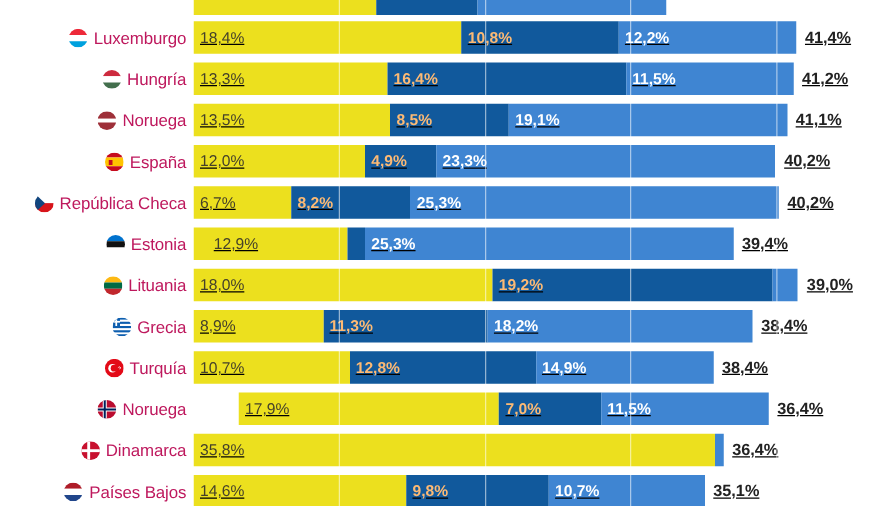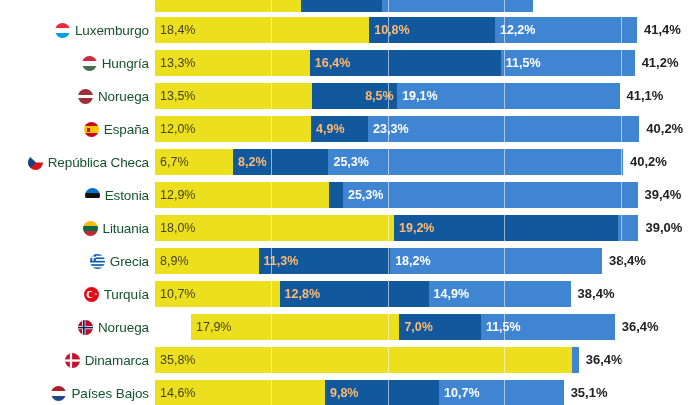--- a/index.html
+++ b/index.html
@@ -61,30 +61,31 @@
     width:15px;height:15px;
     border-radius:50%;
     flex:0 0 15px;
     overflow:hidden;
     position:relative;
     display:block;
   }
   .flag svg{display:block;width:15px;height:15px;}
   .cname{
     font-size:13.5px;
-    color:#14532d;
+    color:#be185d;
     white-space:nowrap;
     letter-spacing:-0.1px;
   }
   .bar-area{
     position:relative;
     height:26px;
     flex:1 1 auto;
     display:flex;
     align-items:center;
+    text-decoration:underline;
   }
   .seg{
     height:26px;
     display:flex;
     align-items:center;
     box-sizing:border-box;
     overflow:visible;
     position:relative;
   }
   .seg .v{
@@ -183,21 +184,21 @@
               <rect y="6" width="15" height="3" fill="#fff"></rect>
               <rect y="9" width="15" height="6" fill="#9e3039"></rect>
             </svg>
           </span>
           <span class="cname">Noruega</span>
         </div>
         <div class="bar-area">
           <div class="seg s1" style="width: 157.174px;">
             <span class="v">13,5%</span>
           </div>
-          <div class="seg s2" style="width: 85px; padding-left: 48px;">
+          <div class="seg s2" style="width: 95px;">
             <span class="v">8,5%</span>
           </div>
           <div class="seg s3" style="width: 222.372px;">
             <span class="v">19,1%</span>
           </div>
           <span class="total">41,1%</span>
         </div>
       </div>
       <div class="row">
         <div class="label-cell">
@@ -205,21 +206,21 @@
             <svg viewBox="0 0 15 15">
               <rect width="15" height="4" fill="#c60b1e"></rect>
               <rect y="4" width="15" height="7" fill="#ffc400"></rect>
               <rect y="11" width="15" height="4" fill="#c60b1e"></rect>
               <rect x="3" y="6" width="3" height="4" fill="#c60b1e"></rect>
             </svg>
           </span>
           <span class="cname">España</span>
         </div>
         <div class="bar-area">
-          <div class="seg s1" style="width: 156px;">
+          <div class="seg s1" style="width: 137px;">
             <span class="v">12,0%</span>
           </div>
           <div class="seg s2" style="width: 57.0483px;">
             <span class="v">4,9%</span>
           </div>
           <div class="seg s3" style="width: 271.271px;">
             <span class="v">23,3%</span>
           </div>
           <span class="total">40,2%</span>
         </div>
@@ -253,21 +254,21 @@
           <span class="flag">
             <svg viewBox="0 0 15 15">
               <rect width="15" height="5" fill="#0072ce"></rect>
               <rect y="5" width="15" height="5" fill="#111"></rect>
               <rect y="10" width="15" height="5" fill="#fff"></rect>
             </svg>
           </span>
           <span class="cname">Estonia</span>
         </div>
         <div class="bar-area">
-          <div class="seg s1" style="width: 174px;">
+          <div class="seg s1" style="width: 123px; padding-left: 11px;">
             <span class="v">12,9%</span>
           </div>
           <div class="seg s2" style="width: 13.971px;"></div>
           <div class="seg s3" style="width: 294.556px;">
             <span class="v">25,3%</span>
           </div>
           <span class="total">39,4%</span>
         </div>
       </div>
       <div class="row">

